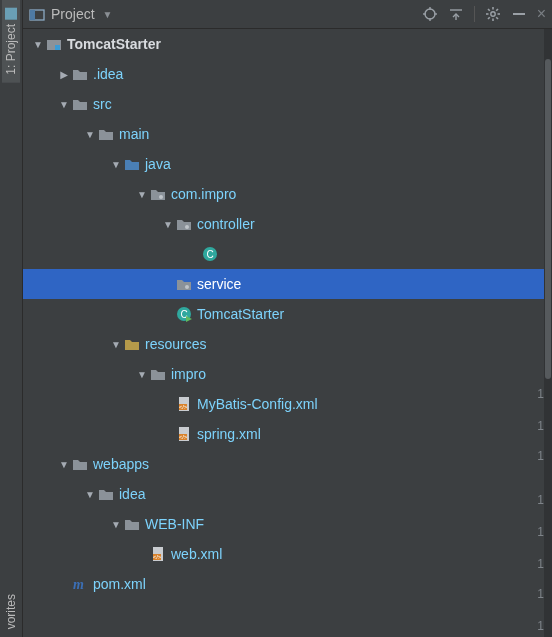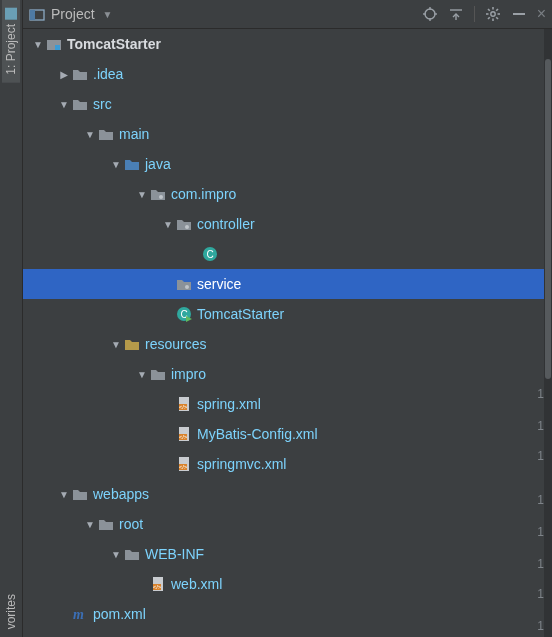--- a/index.html
+++ b/index.html
@@ -242,65 +242,53 @@
           <div class="row">
             <span class="pad" style="width:138px"></span>
             <span class="tw"></span>
             <span class="ic">
               <svg width="16" height="16">
                 <rect x="3" y="1" width="10" height="14" fill="#c9ccd0"></rect>
                 <rect x="3" y="8" width="8" height="6" fill="#d9822b"></rect>
                 <text x="7" y="13" text-anchor="middle" font-size="6" fill="#fff">&lt;/&gt;</text>
               </svg>
             </span>
-            <span class="lbl">spring.xml</span>
+            <span class="lbl">MyBatis-Config.xml</span>
           </div>
           <div class="row">
             <span class="pad" style="width:138px"></span>
             <span class="tw"></span>
             <span class="ic">
               <svg width="16" height="16">
                 <rect x="3" y="1" width="10" height="14" fill="#c9ccd0"></rect>
                 <rect x="3" y="8" width="8" height="6" fill="#d9822b"></rect>
                 <text x="7" y="13" text-anchor="middle" font-size="6" fill="#fff">&lt;/&gt;</text>
               </svg>
             </span>
-            <span class="lbl">MyBatis-Config.xml</span>
-          </div>
-          <div class="row">
-            <span class="pad" style="width:138px"></span>
-            <span class="tw"></span>
-            <span class="ic">
-              <svg width="16" height="16">
-                <rect x="3" y="1" width="10" height="14" fill="#c9ccd0"></rect>
-                <rect x="3" y="8" width="8" height="6" fill="#d9822b"></rect>
-                <text x="7" y="13" text-anchor="middle" font-size="6" fill="#fff">&lt;/&gt;</text>
-              </svg>
-            </span>
-            <span class="lbl">springmvc.xml</span>
+            <span class="lbl">spring.xml</span>
           </div>
           <div class="row">
             <span class="pad" style="width:34px"></span>
             <span class="tw">▼</span>
             <span class="ic">
               <svg width="16" height="13">
                 <path d="M1 2h5l2 2h7v8H1z" fill="#8b9299"></path>
               </svg>
             </span>
             <span class="lbl">webapps</span>
           </div>
           <div class="row">
             <span class="pad" style="width:60px"></span>
             <span class="tw">▼</span>
             <span class="ic">
               <svg width="16" height="13">
                 <path d="M1 2h5l2 2h7v8H1z" fill="#8b9299"></path>
               </svg>
             </span>
-            <span class="lbl">root</span>
+            <span class="lbl">idea</span>
           </div>
           <div class="row">
             <span class="pad" style="width:86px"></span>
             <span class="tw">▼</span>
             <span class="ic">
               <svg width="16" height="13">
                 <path d="M1 2h5l2 2h7v8H1z" fill="#8b9299"></path>
               </svg>
             </span>
             <span class="lbl">WEB-INF</span>

